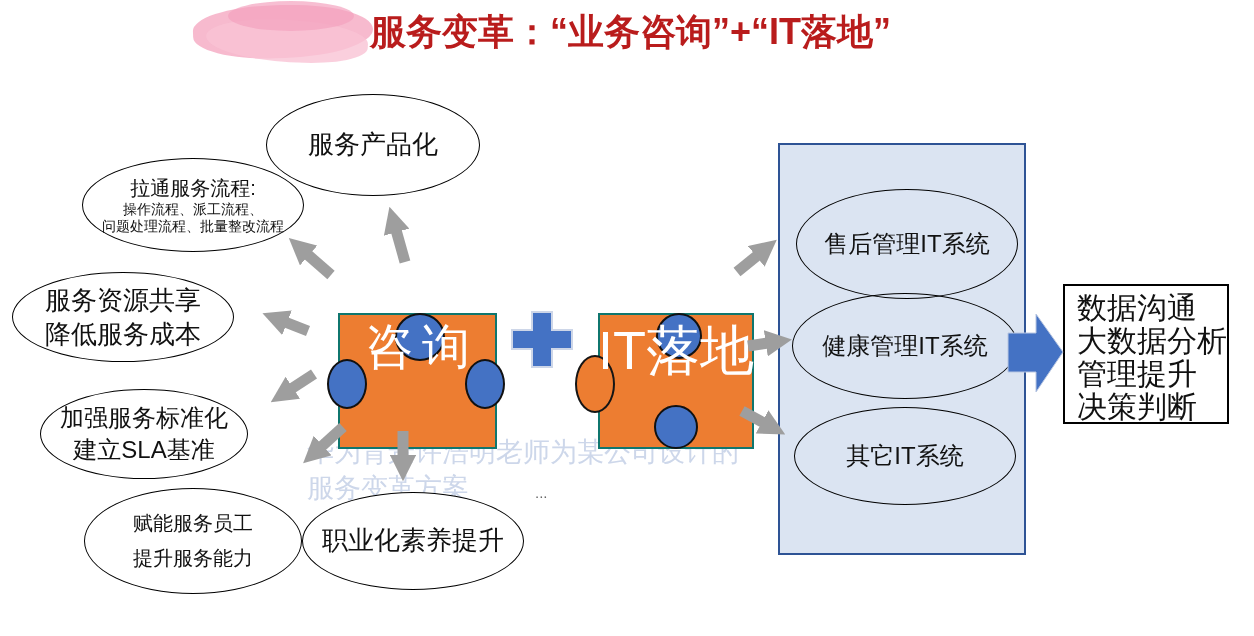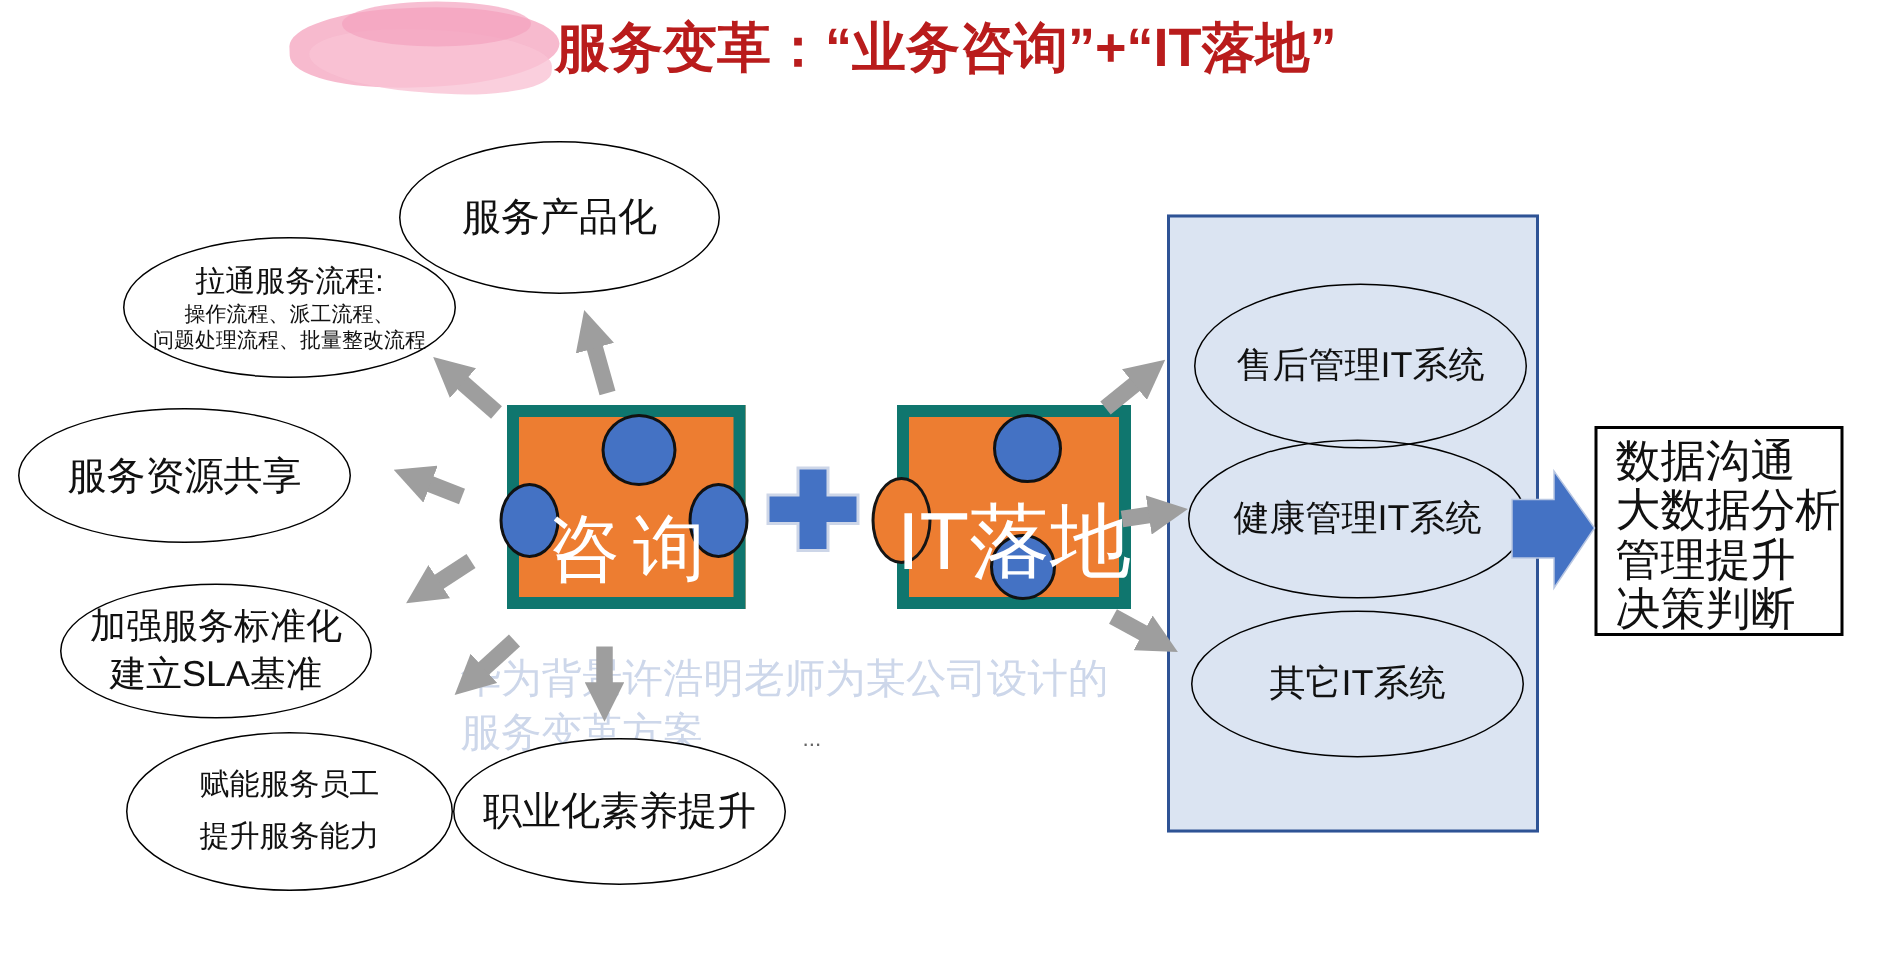--- a/index.html
+++ b/index.html
@@ -37,22 +37,22 @@
   .e-health{left:792px;top:293px;width:226px;height:106px;}
   .e-other{left:794px;top:407px;width:222px;height:98px;}
 
   
   .outcome{position:absolute;left:1063px;top:284px;width:166px;height:140px;background:#fff;
            border:2.5px solid #000;box-sizing:border-box;padding:5px 0 0 12px;
            font-size:30px;line-height:33px;z-index:2;}
   .outcome div{white-space:nowrap;}
 
   
-  .piece{position:absolute;background:#ed7d31;border:8px solid #0f766e;box-sizing:border-box;
-         z-index:4;display:flex;align-items:flex-end;justify-content:center;}
+  .piece{position:absolute;background:#ed7d31;border:2px solid #0f766e;box-sizing:border-box;
+         z-index:4;display:flex;align-items:flex-start;justify-content:center;margin-top:43px;}
   .p-consult{left:338px;top:270px;width:159px;height:136px;}
   .p-it{left:598px;top:270px;width:156px;height:136px;}
   .piece .label{position:relative;z-index:2;color:#fff;white-space:nowrap;}
   .p-consult .label{font-size:48px;letter-spacing:9px;padding-left:9px;}
   .p-it .label{font-size:54px;}
   .knob{position:absolute;background:#4472c4;border:2px solid #111;border-radius:50%;z-index:1;}
   .k-top-c{left:55px;top:-2px;width:46px;height:44px;}
   .k-left-c{left:-13px;top:44px;width:36px;height:46px;}
   .k-right-c{right:-10px;top:44px;width:36px;height:46px;}
   .tab-left-it{left:-25px;top:40px;width:36px;height:54px;background:#ed7d31;
@@ -83,20 +83,21 @@
   </div>
 
   <div class="ell e-process">
     <span class="big">拉通服务流程:</span>
     <span class="small">操作流程、派工流程、</span>
     <span class="small">问题处理流程、批量整改流程</span>
   </div>
 
   <div class="ell e-resource">
     <span>服务资源共享</span>
+    <span>降低服务成本</span>
   </div>
 
   <div class="ell e-standard">
     <span>加强服务标准化</span>
     <span>建立SLA基准</span>
   </div>
 
   <div class="ell e-empower">
     <span>赋能服务员工</span>
     <span>提升服务能力</span>

